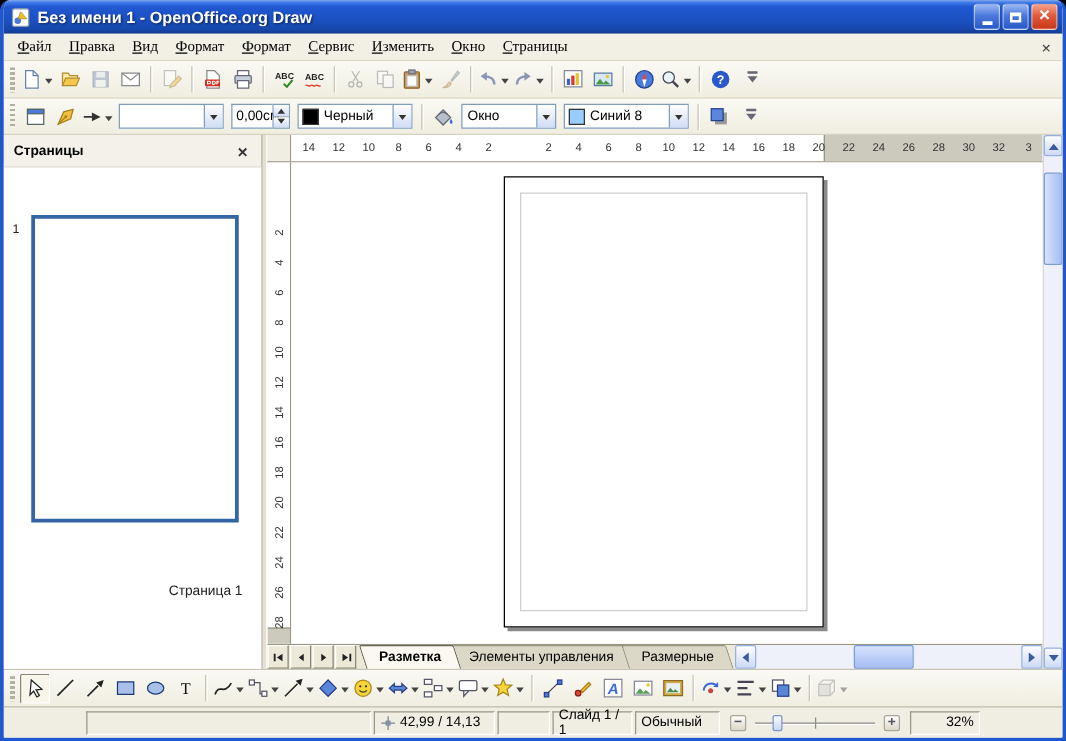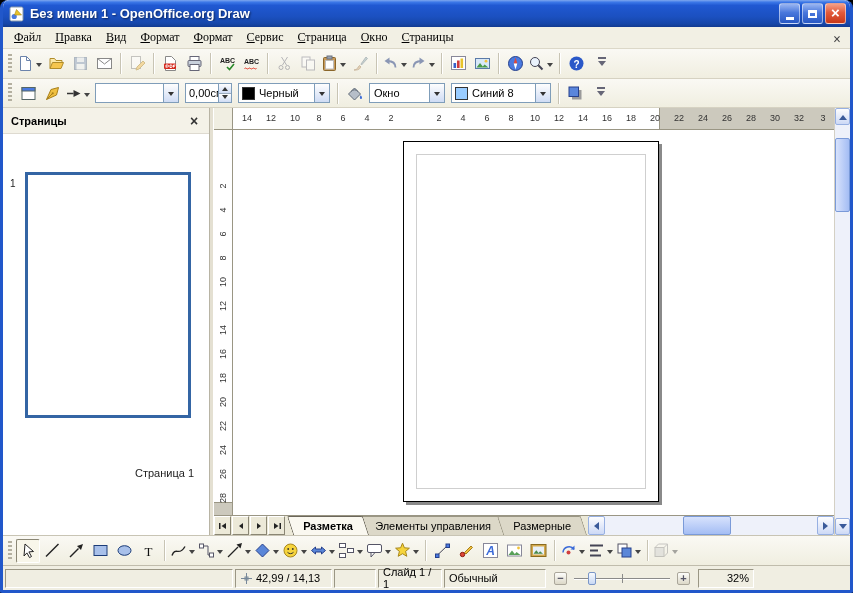--- a/index.html
+++ b/index.html
@@ -135,21 +135,21 @@
 
   .vscroll { width:16px; flex:0 0 16px; display:flex; flex-direction:column; background:#eef1fa;
     border-left:1px solid #d4d0c4; }
   .vscroll .sbtn { width:auto; height:17px; flex:0 0 17px; }
   .vtrack { flex:1; position:relative; }
   .vthumb { position:absolute; top:13px; left:0; right:0; height:74px;
     background:linear-gradient(90deg,#d7e2fc,#a4bdf4); border:1px solid #7a9ad8; border-radius:2px; }
 
   
   .statusbar { height:25px; flex:0 0 25px; display:flex; align-items:center; gap:2px;
-    background:#f0eee2; border-top:1px solid #c0bcac; padding:0 2px; }
+    background:#f0eee2; border-top:1px solid #c0bcac; padding:0 2px;justify-content:center; }
   .sfield { height:19px; border:1px solid; border-color:#9a9684 #fff #fff #9a9684;
     display:flex; align-items:center; padding:0 4px; font-size:11px; gap:3px; flex:0 0 auto; }
   .sflat  { height:19px; display:flex; align-items:center; padding:0 4px; flex:0 0 auto; }
   .zbtn { width:13px; height:13px; border:1px solid #aaa69a; border-radius:2px;
     background:linear-gradient(180deg,#fdfdfa,#dcd8c8); display:flex; align-items:center; justify-content:center;
     font-size:11px; font-weight:bold; color:#556; line-height:1; }
   .ztrack { position:relative; width:96px; height:17px; margin:0 7px; }
   .ztrack::before { content:""; position:absolute; left:0; right:0; top:8px; height:1px; background:#8a8a8a; box-shadow:0 1px 0 #fff; }
   .ztrack::after { content:""; position:absolute; left:50%; top:4px; width:1px; height:9px; background:#8a8a8a; }
   .zthumb { position:absolute; left:14px; top:2px; width:8px; height:13px;
@@ -185,21 +185,21 @@
 
   <div class="menubar">
     <div class="menu-items">
 
     <span class="menu-item">Файл</span>
         <span class="menu-item">Правка</span>
         <span class="menu-item">Вид</span>
         <span class="menu-item">Формат</span>
         <span class="menu-item">Формат</span>
         <span class="menu-item">Сервис</span>
-        <span class="menu-item">Страница</span>
+        <span class="menu-item">Изменить</span>
         <span class="menu-item">Окно</span>
         <span class="menu-item">Страницы</span>
       </div>
     <span class="menubar-close"></span>
   </div>
 
   <div class="toolbar std">
     <span class="grip"></span>
     <span class="tb">
       <svg width="17" height="17" viewBox="0 0 17 17">
@@ -723,21 +723,21 @@
       <svg width="13" height="13" viewBox="0 0 13 13">
           <path d="M6.5 1v11M1 6.5h11" stroke="#789"></path>
           <rect x="5" y="5" width="3" height="3" fill="none" stroke="#789"></rect>
         </svg>
       <span>42,99 / 14,13</span>
     </span>
     <span class="sfield" style="width:42px"></span>
     <span class="sfield" style="width:64px; justify-content:center">
       <span>Слайд 1 / 1</span>
     </span>
-    <span class="sfield" style="width:102px">
+    <span class="sfield" style="width:68px">
       <span>Обычный</span>
     </span>
     <span class="sflat" style="width:148px; justify-content:center">
       <span class="zbtn">−</span>
       <span class="ztrack">
         <span class="zthumb"></span>
       </span>
       <span class="zbtn">+</span>
     </span>
     <span class="sfield" style="width:56px; justify-content:flex-end">

